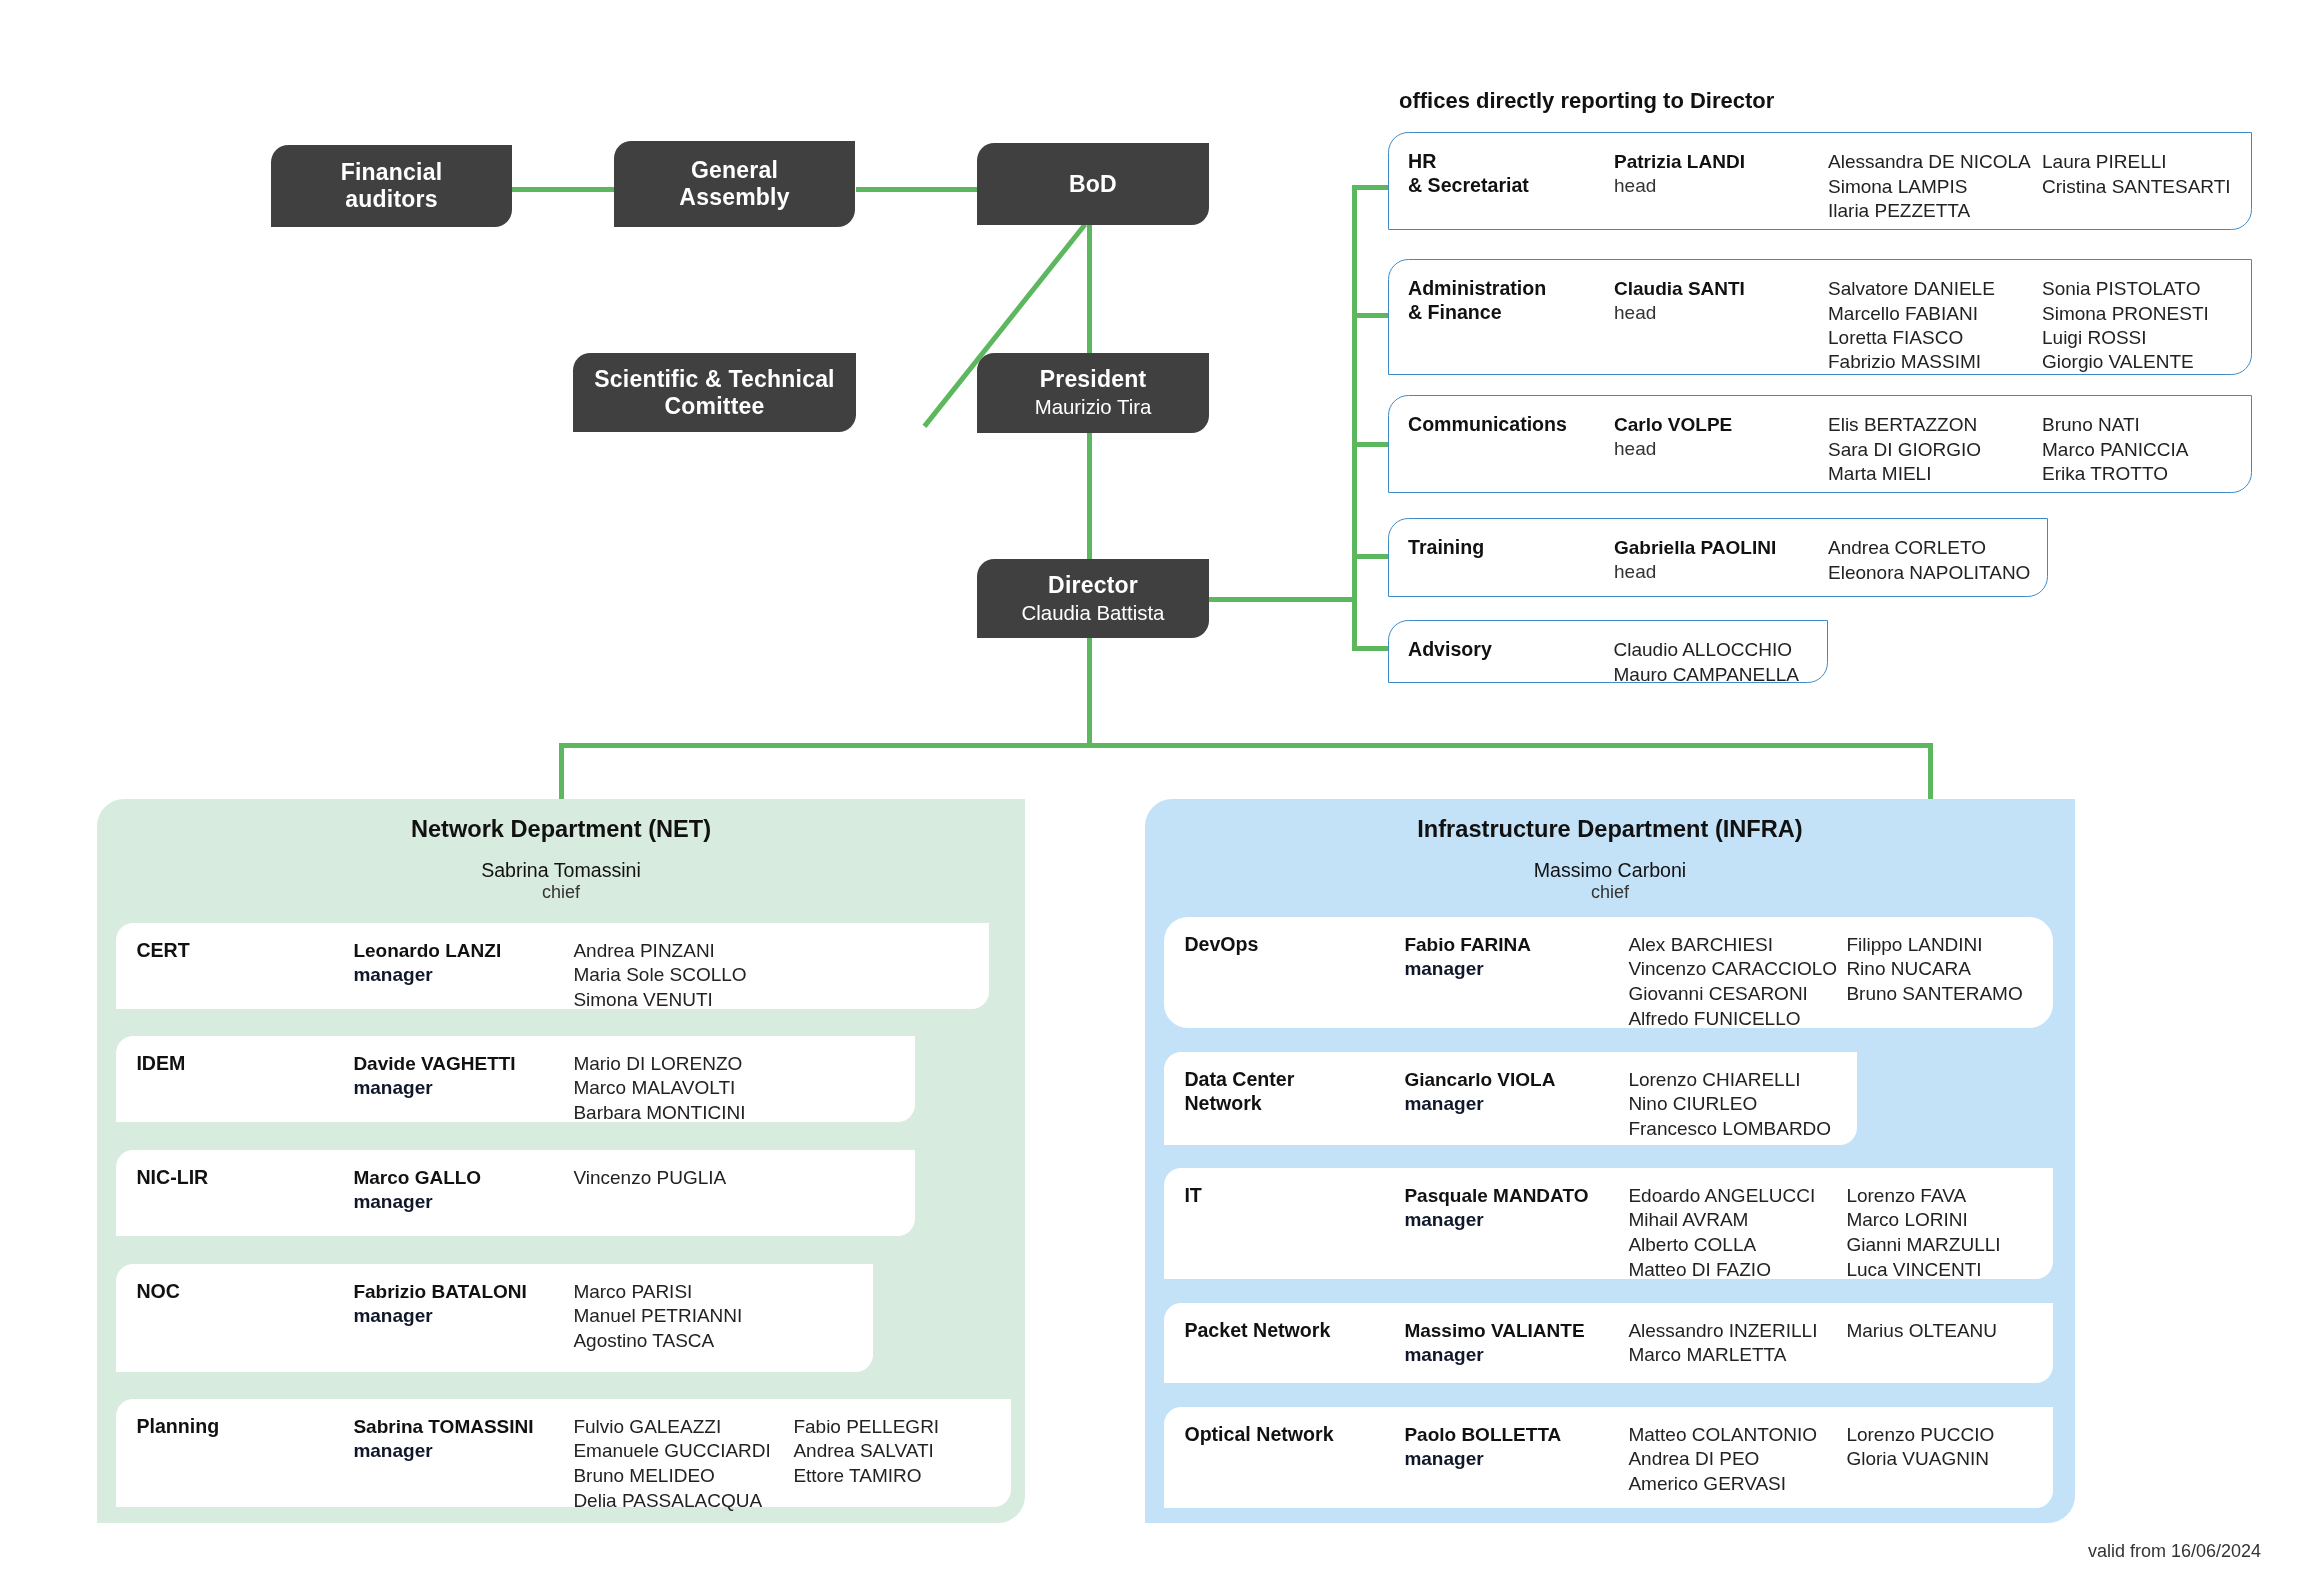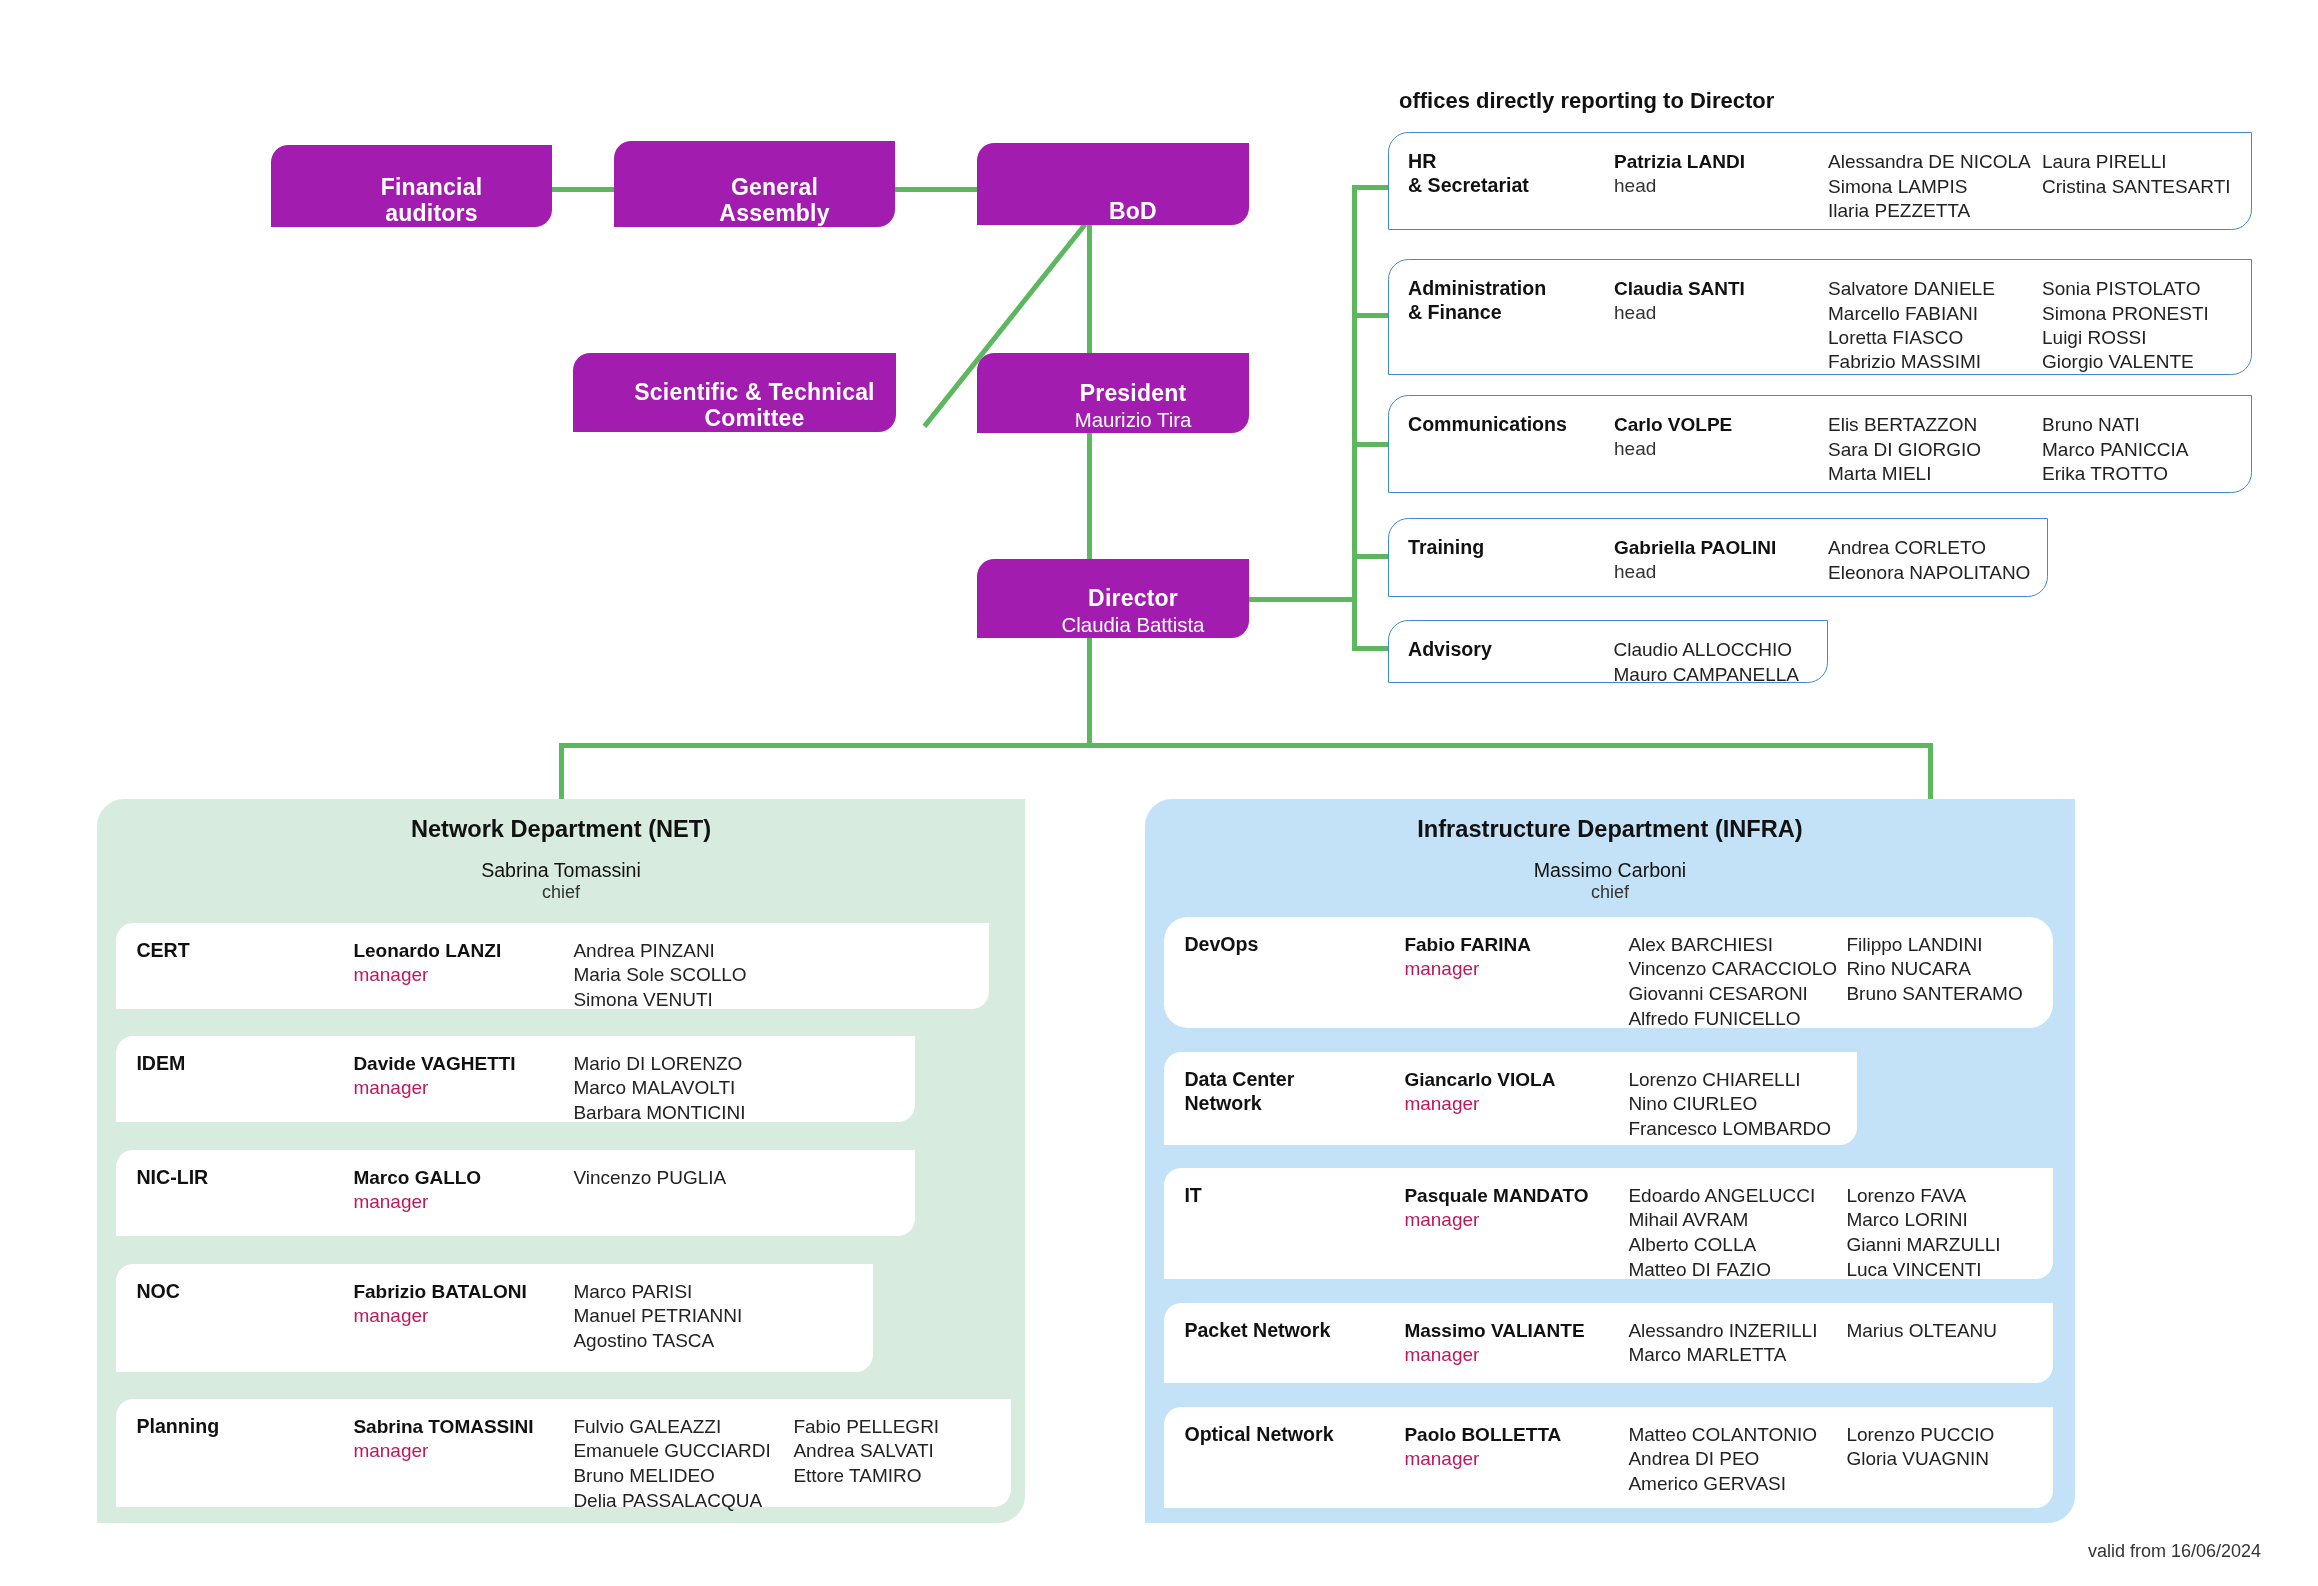--- a/index.html
+++ b/index.html
@@ -12,28 +12,27 @@
   }
   .stage{position:relative;width:2319px;height:1586px;}
 
   
   .ln{position:absolute;background:#5cb75e;}
   .diag{position:absolute;background:#5cb75e;transform-origin:0 0;}
 
   
   .node{
     position:absolute;
-    background:#a21caf;
+    background:#404040;
     color:#fff;
     border-radius:17.3px 0 17.3px 0;
     display:flex;flex-direction:column;
-    align-items:center;justify-content:flex-end;
+    align-items:center;justify-content:center;
     text-align:center;
     line-height:1.16;
-    padding-left:40px;
   }
   .node .t1{font-weight:bold;font-size:23px;letter-spacing:0.2px;}
   .node .t2{font-size:20.4px;font-weight:400;margin-top:3.1px;}
 
   
   .offices-title{
     position:absolute;font-weight:bold;font-size:22px;color:#111;
   }
   .office{
     position:absolute;
@@ -67,21 +66,21 @@
     position:absolute;
     background:#fff;
     border-radius:17.3px 0 17.3px 0;
     box-sizing:border-box;
     display:flex;align-items:flex-start;
     padding:15.7px 0 0 20.4px;
   }
   .u-name{font-weight:bold;font-size:19.6px;line-height:1.22;white-space:pre-line;}
   .u-mgr{font-size:19px;line-height:1.26;}
   .u-mgr .mn{font-weight:bold;display:block;}
-  .u-mgr .mr{font-weight:400;color:#be185d;display:block;}
+  .u-mgr .mr{font-weight:700;color:#0f172a;display:block;}
   .u-col{font-size:19px;line-height:1.3;color:#222;}
   .u-col div{white-space:nowrap;}
 
   .footer{
     position:absolute;font-size:18px;color:#333;margin-left:40px;
   }
 </style>
 </head>
 <body>
 

